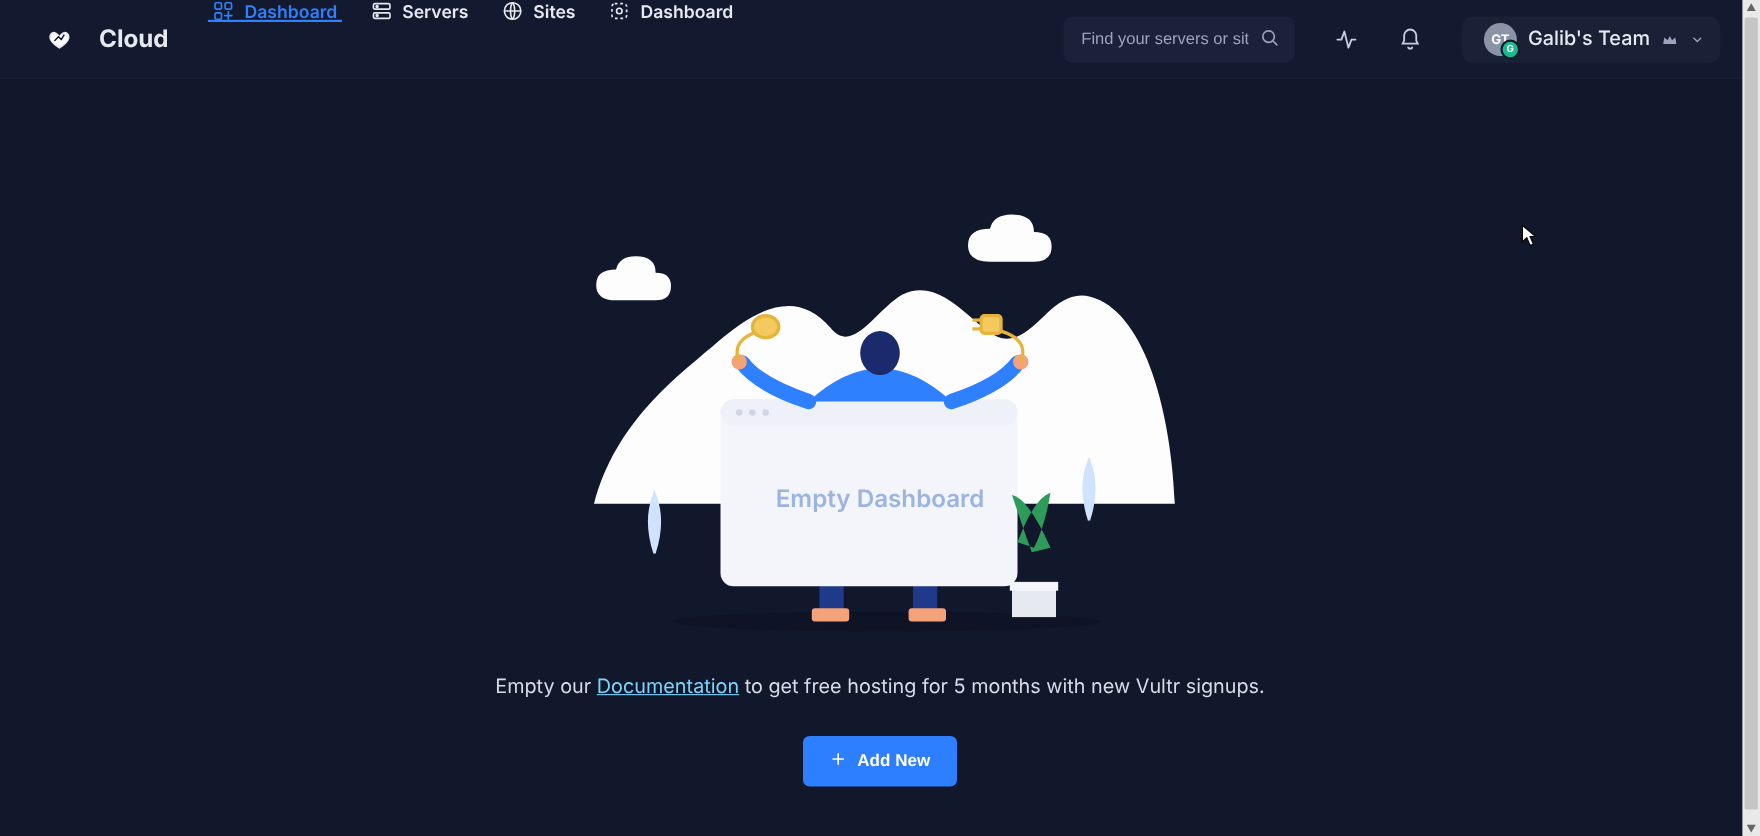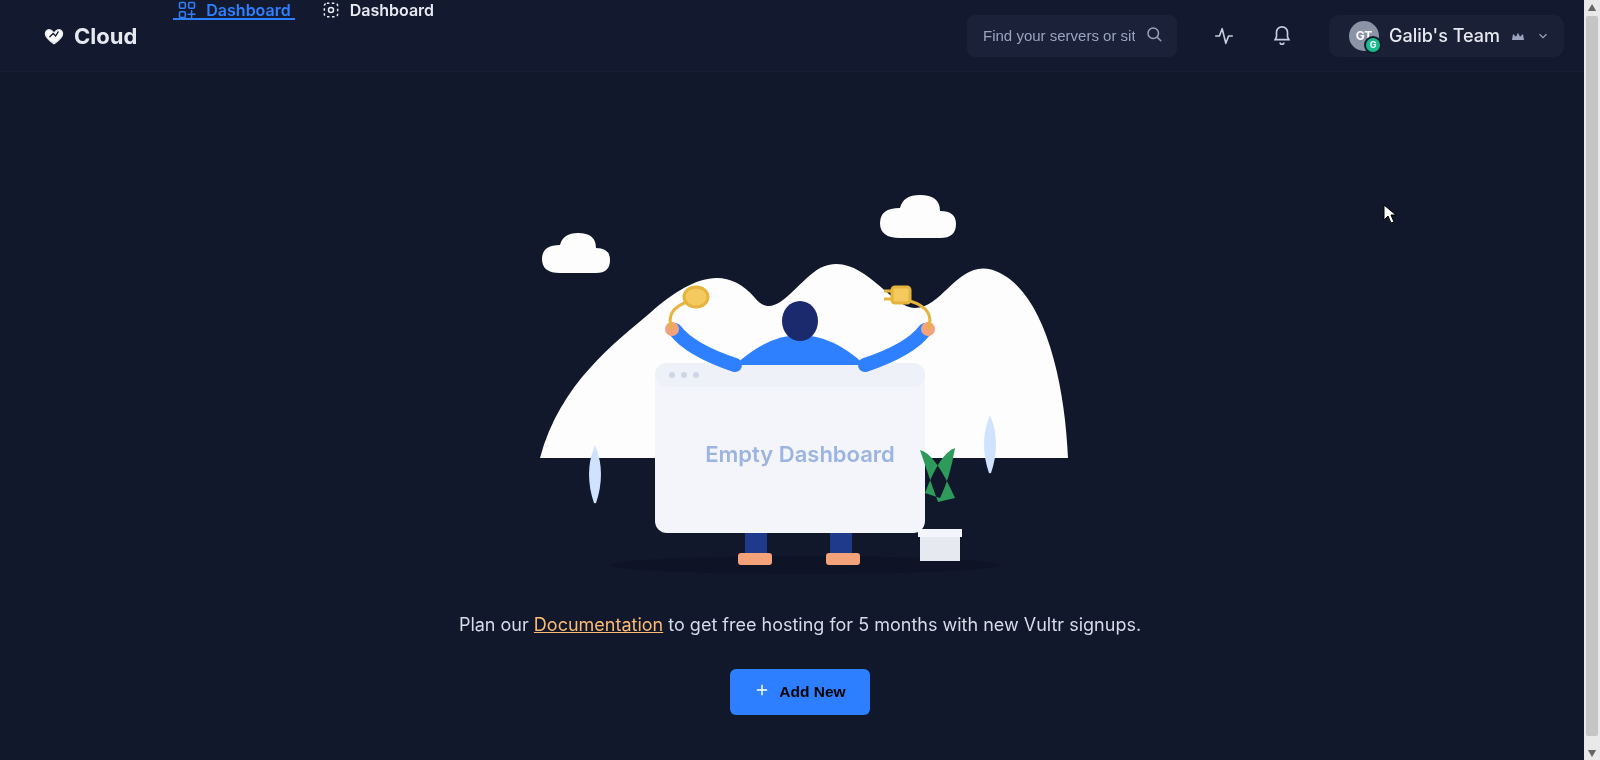--- a/index.html
+++ b/index.html
@@ -28,21 +28,21 @@
 
   
   .header{
     height:72px;
     background:var(--bg-header);
     display:flex;align-items:center;
     padding:0 36px 0 44px;
     gap:36px;
     border-bottom:1px solid rgba(255,255,255,0.02);
   }
-  .logo{display:flex;align-items:center;gap:10px;font-weight:700;font-size:22px;cursor:pointer}
+  .logo{display:flex;align-items:center;gap:26px;font-weight:700;font-size:22px;cursor:pointer}
   .logo svg{width:34px;height:34px;fill:#fff}
 
   .nav{display:flex;align-items:flex-start;gap:22px;height:100%}
   .nav-item{
     display:flex;align-items:center;gap:9px;
     font-size:16px;font-weight:600;color:var(--text);
     padding:0 4px;cursor:pointer;position:relative;
   }
   .nav-item.active{color:var(--accent)}
   .nav-item.active::after{
@@ -99,25 +99,25 @@
 
   .illustration{width:560px;height:390px;position:relative;margin-bottom:28px}
   .illustration svg{position:absolute;inset:0;width:100%;height:100%}
   .illu-title{
     position:absolute;left:50%;transform:translateX(-50%);
     top:248px;font-size:22px;font-weight:600;color:#9cb4df;
     width:100%;text-align:center;
   }
 
   .msg{font-size:18px;color:#d6dbe8;text-align:center;line-height:1.6}
-  .msg a{color:#fdba74;text-decoration:underline;cursor:pointer}
+  .msg a{color:#7dd3fc;text-decoration:underline;cursor:pointer}
 
   .actions{display:flex;gap:14px;margin-top:30px}
   .btn{
-    background:var(--btn);color:#000000;border:0;border-radius:6px;
+    background:var(--btn);color:#ffffff;border:0;border-radius:6px;
     height:46px;padding:0 24px;font-size:15.5px;font-weight:600;
     display:flex;align-items:center;gap:9px;cursor:pointer;
   }
   .btn svg{width:16px;height:16px;stroke:#fff;fill:none;stroke-width:2.2}
 
   
   .fake-scroll{position:absolute;right:0;top:0;width:16px;height:100%;background:#e9e9e9}
   .fake-scroll .thumb{position:absolute;left:2px;width:12px;top:16px;height:720px;background:#c5c5c5;border-radius:2px}
   .fake-scroll .arr{position:absolute;left:0;width:16px;height:14px;display:flex;align-items:center;justify-content:center;font-size:9px;color:#666}
   .fake-scroll .arr.up{top:0}
@@ -148,21 +148,41 @@
         <svg viewBox="0 0 24 24">
             <rect x="3" y="3" width="7" height="7" rx="1.5"></rect>
             <rect x="14" y="3" width="7" height="7" rx="1.5"></rect>
             <rect x="3" y="14" width="7" height="7" rx="1.5"></rect>
             <path d="M17.5 13v8M13.5 17h8" stroke-linecap="round"></path>
           </svg>
       </span>
       <span>Dashboard</span>
     </div>
 
-
+    <div class="nav-item">
+      <span class="nav-icon">
+        <svg viewBox="0 0 24 24">
+            <rect x="3" y="4" width="18" height="6" rx="1.5"></rect>
+            <rect x="3" y="14" width="18" height="6" rx="1.5"></rect>
+            <circle cx="7" cy="7" r="1" fill="currentColor"></circle>
+            <circle cx="7" cy="17" r="1" fill="currentColor"></circle>
+          </svg>
+      </span>
+      <span>Servers</span>
+    </div>
+
+    <div class="nav-item">
+      <span class="nav-icon">
+        <svg viewBox="0 0 24 24">
+            <circle cx="12" cy="12" r="9"></circle>
+            <path d="M3 12h18M12 3c3 3 3 15 0 18M12 3c-3 3-3 15 0 18"></path>
+          </svg>
+      </span>
+      <span>Sites</span>
+    </div>
 
     <div class="nav-item">
       <span class="nav-icon">
         <svg viewBox="0 0 24 24">
             <rect x="4" y="4" width="16" height="16" rx="3" stroke-dasharray="3 3"></rect>
             <circle cx="12" cy="12" r="3"></circle>
           </svg>
       </span>
       <span>Dashboard</span>
     </div>
@@ -264,21 +284,21 @@
         <path d="M405 300 q15 -40 30 -45 q-5 30 -15 50 M435 305 q-20 -45 -35 -48 q10 30 18 52" fill="#2e9b5a"></path>
         <rect x="400" y="340" width="40" height="28" fill="#e6e9f0"></rect>
         <rect x="398" y="336" width="44" height="8" fill="#f3f5fb"></rect>
       </g>
     </svg>
     <div class="illu-title">Empty Dashboard</div>
   </div>
 
   <div class="msg">
     <div>
-      <span>Plan our </span><a>Documentation</a><span> to get free hosting for 5 months with new Vultr signups.</span>
+      <span>Empty our </span><a>Documentation</a><span> to get free hosting for 5 months with new Vultr signups.</span>
     </div>
   </div>
 
   <div class="actions">
     <button class="btn">
       <span><svg viewBox="0 0 24 24">
             <path d="M12 5v14M5 12h14" stroke-linecap="round"></path>
           </svg></span>
       <span>Add New</span>
     </button>

